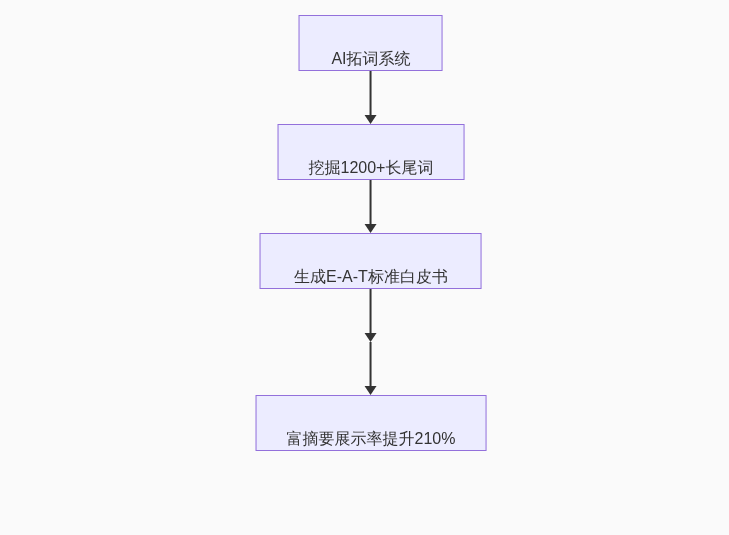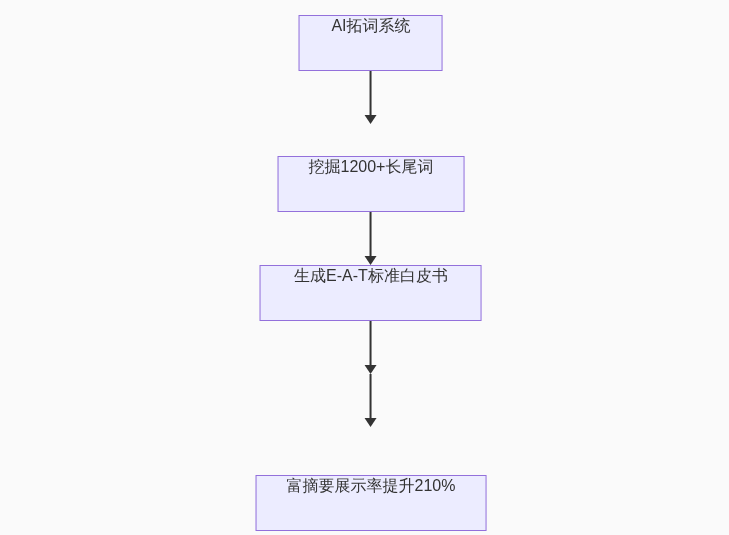--- a/index.html
+++ b/index.html
@@ -23,32 +23,32 @@
     flex-direction: column;
     align-items: center;
   }
   .node {
     box-sizing: border-box;
     height: 56px;
     padding: 0 30px;
     background: var(--node-fill, #ECECFF);
     border: 1px solid var(--node-border, #9370DB);
     display: flex;
-    align-items: flex-start;
+    align-items: flex-end;
     justify-content: center;
     font-size: 16px;
     color: var(--text-color, #333333);
     white-space: nowrap;
   }
   
   .node.n0 { min-width: 144px; }
-  .node.n1 { min-width: 185px; margin-top: 32px; }
+  .node.n1 { min-width: 185px; }
   .node.n2 { min-width: 222px; }
   .node.n3 { min-width: 214px; }
-  .node.n4 { min-width: 230px; margin-top: 48px; }
+  .node.n4 { min-width: 230px; }
   .arrow {
     height: 53px;
     display: flex;
     flex-direction: column;
     align-items: center;
   }
   .arrow .line {
     width: 2px;
     flex: 1;
     background: var(--arrow-color, #333333);

